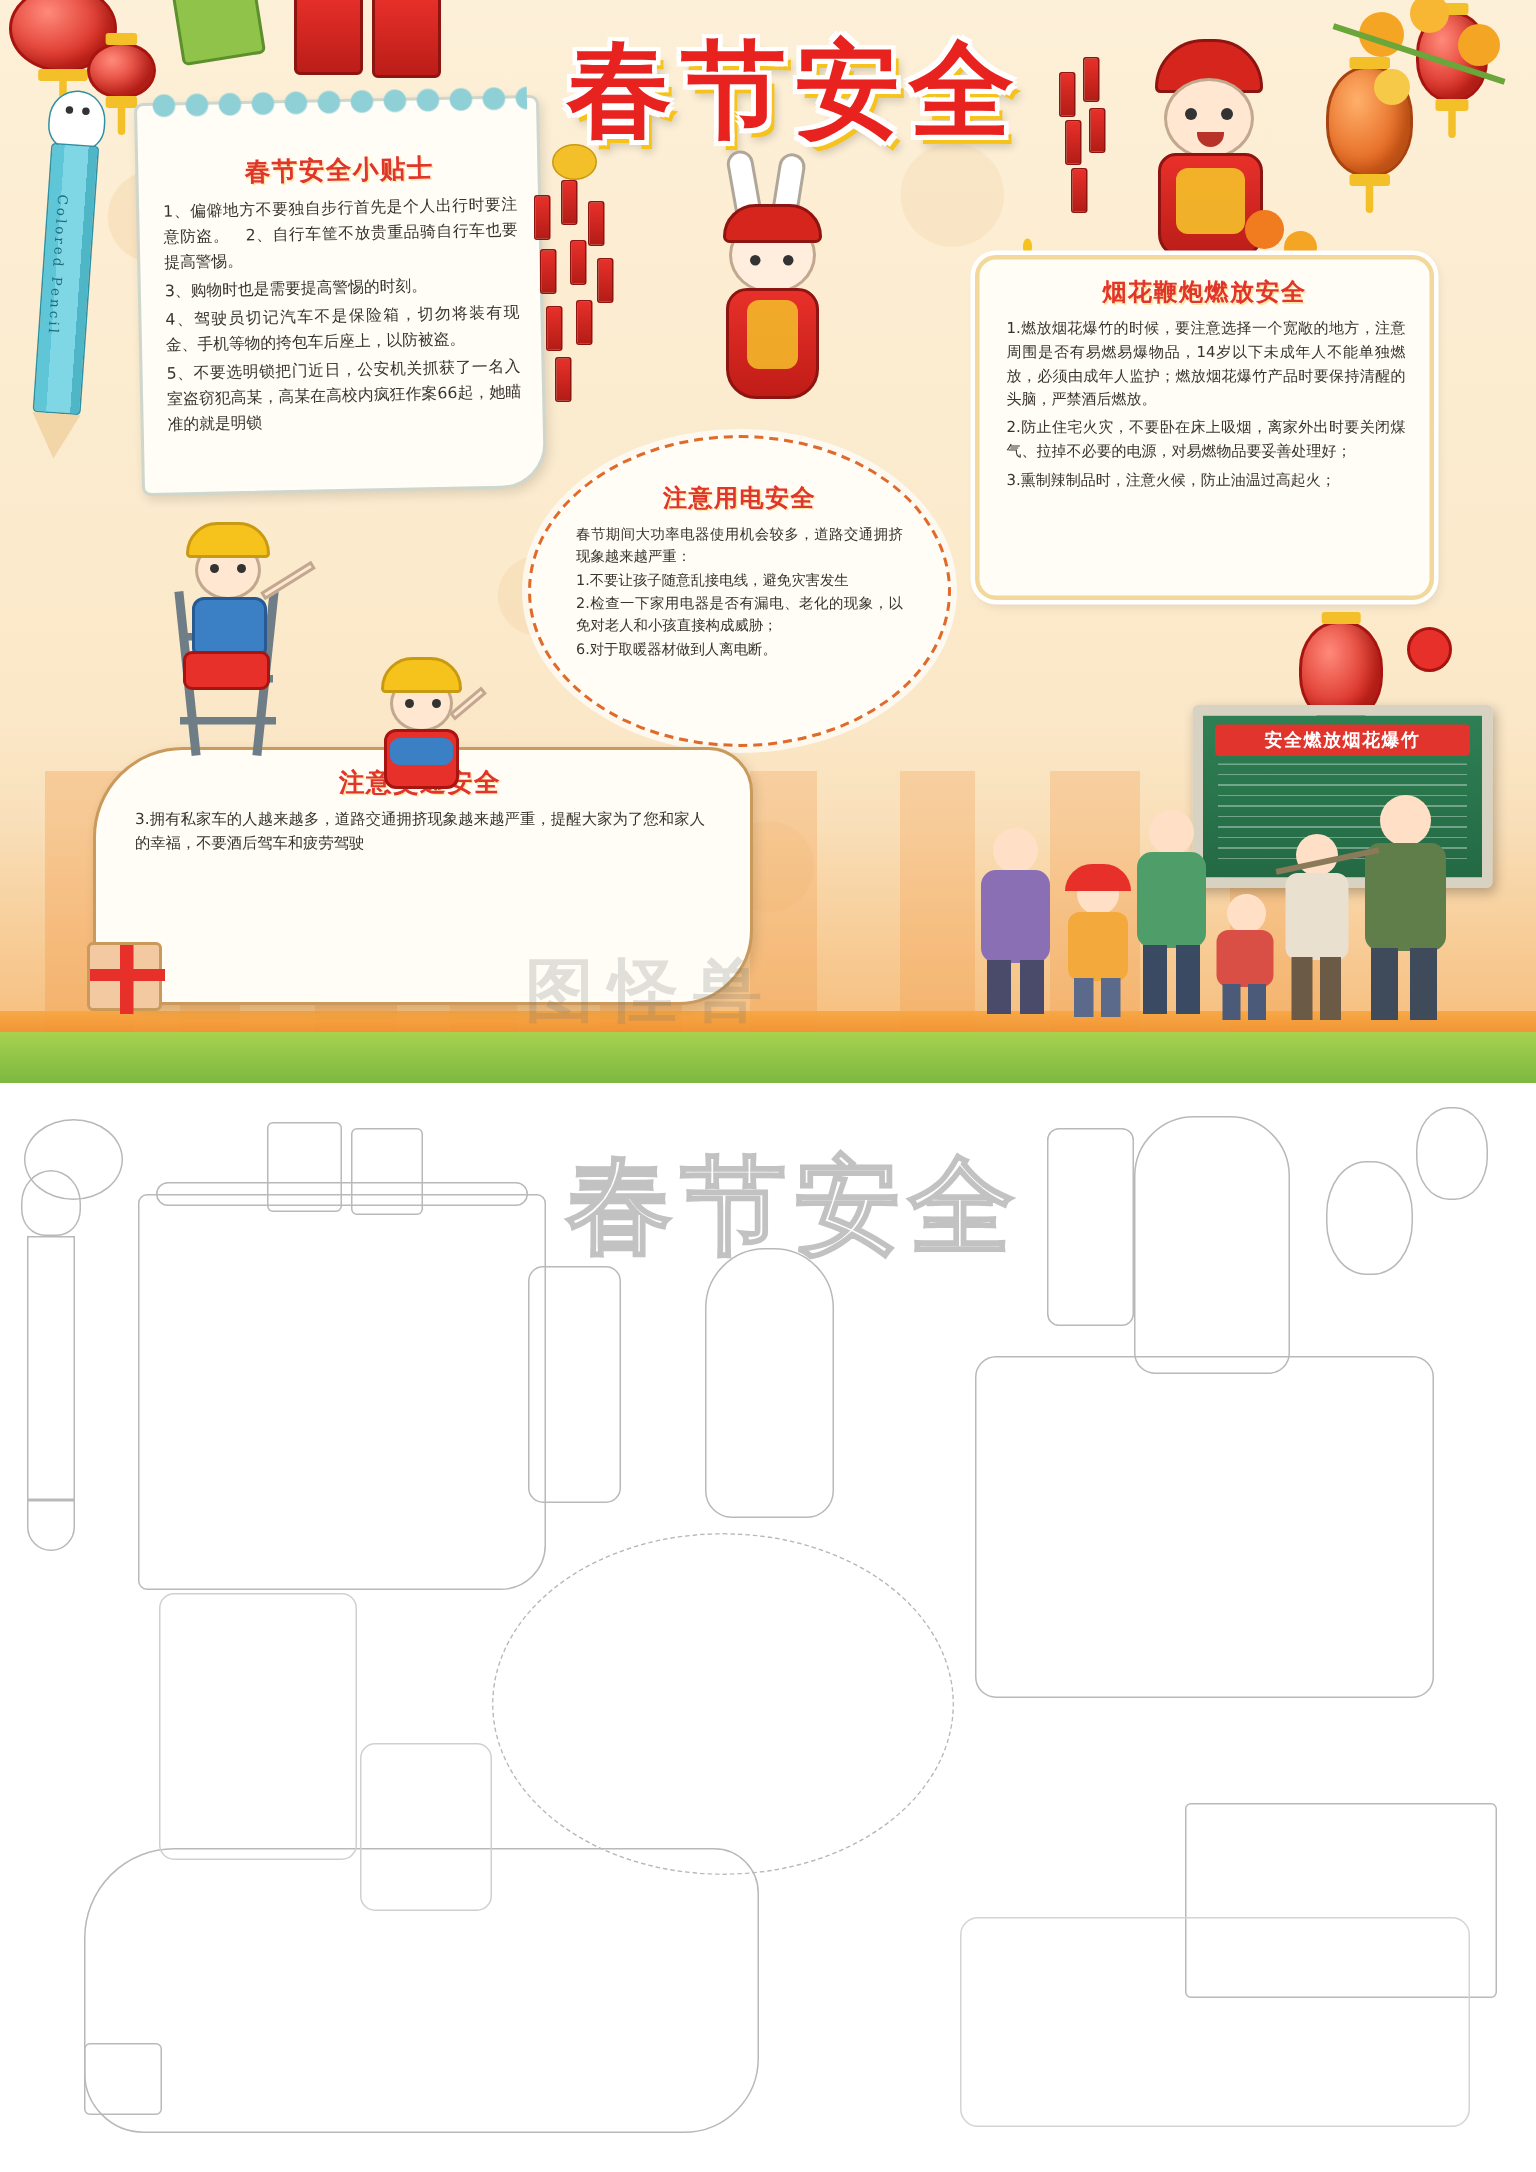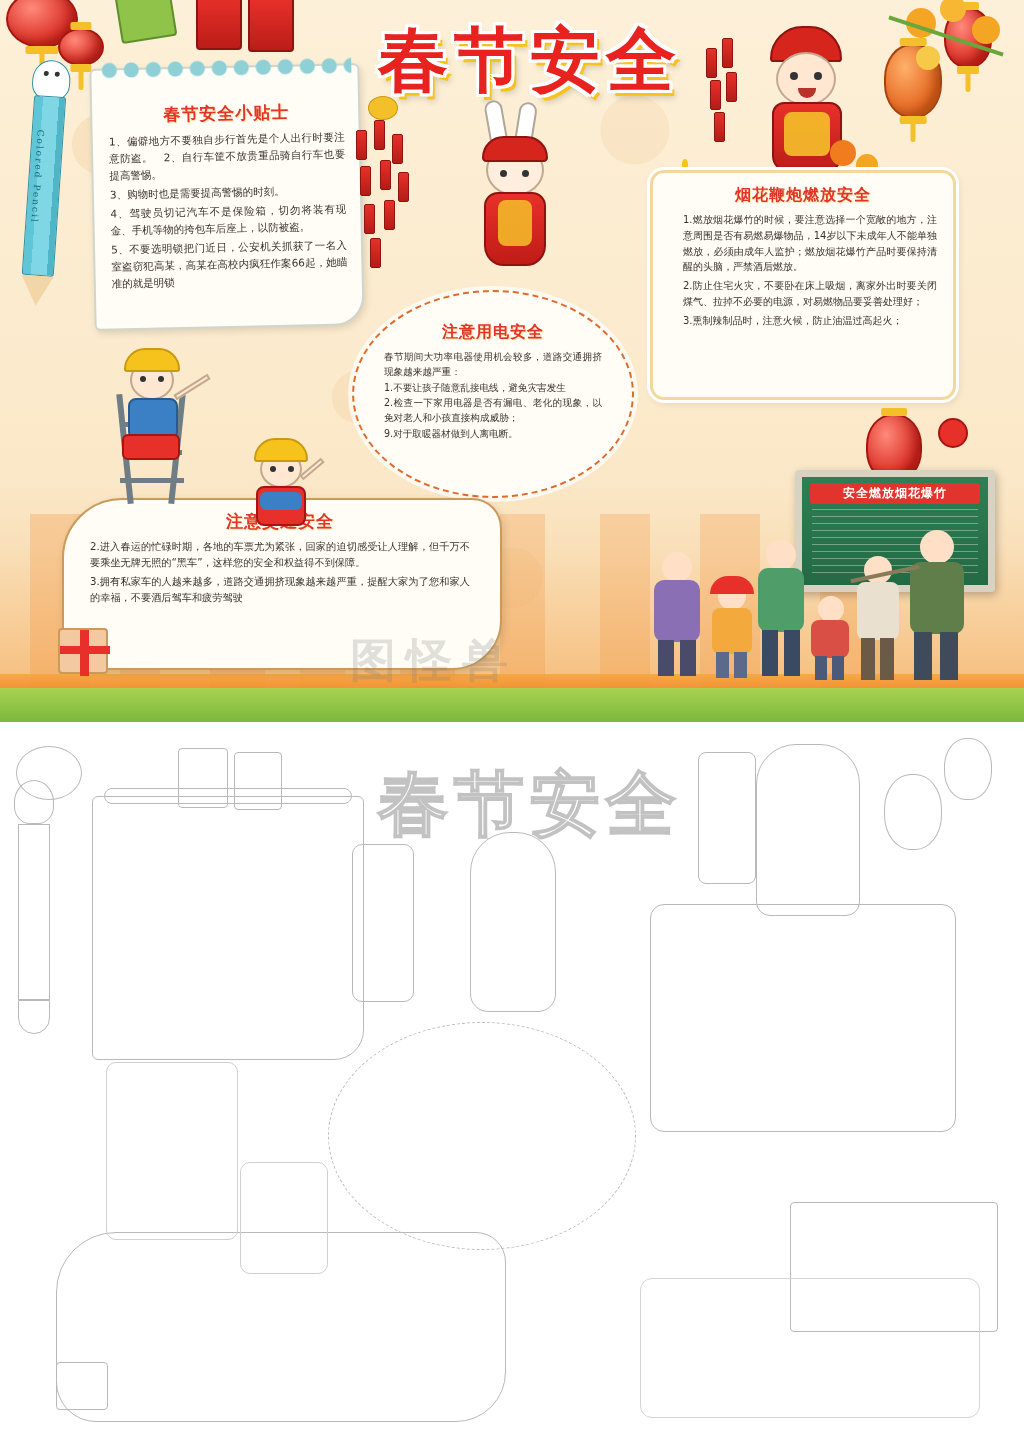--- a/index.html
+++ b/index.html
@@ -198,21 +198,21 @@
     border-radius: 14px;
     box-shadow: 0 0 0 3px #fff, 2px 3px 8px rgba(0,0,0,.12);
     padding: 12px 16px;
   }
   .bubble-fire h3 {
     margin: 0 0 6px 0; text-align: center; font-size: 16px;
     color: #e0342c; font-weight: bold; letter-spacing: 1px;
     text-shadow: 1px 1px 0 #ffe9a8;
   }
   .bubble-fire p {
-    margin: 0 0 3px 14px; font-size: 10px; line-height: 1.58; color: #3a332c; text-align: justify;
+    margin: 0 0 3px 2px; font-size: 10px; line-height: 1.58; color: #3a332c; text-align: justify;
   }
 
   
   .bubble-traffic {
     position: absolute; left: 62px; top: 498px;
     width: 440px; height: 172px;
     background: #fffdf6;
     border: 2px solid #c99a5c;
     border-radius: 60px 30px 50px 40px;
     box-shadow: 2px 3px 8px rgba(0,0,0,.12);
@@ -395,26 +395,25 @@
       <p>1.燃放烟花爆竹的时候，要注意选择一个宽敞的地方，注意周围是否有易燃易爆物品，14岁以下未成年人不能单独燃放，必须由成年人监护；燃放烟花爆竹产品时要保持清醒的头脑，严禁酒后燃放。</p>
       <p>2.防止住宅火灾，不要卧在床上吸烟，离家外出时要关闭煤气、拉掉不必要的电源，对易燃物品要妥善处理好；</p>
       <p>3.熏制辣制品时，注意火候，防止油温过高起火；</p>
     </div>
 
     <div class="bubble-elec">
       <h3>注意用电安全</h3>
       <p>春节期间大功率电器使用机会较多，道路交通拥挤现象越来越严重：</p>
       <p>1.不要让孩子随意乱接电线，避免灾害发生</p>
       <p>2.检查一下家用电器是否有漏电、老化的现象，以免对老人和小孩直接构成威胁；</p>
-      <p>9.对于取暖器材做到人离电断。</p>
+      <p>6.对于取暖器材做到人离电断。</p>
     </div>
 
     <div class="bubble-traffic">
       <h3>注意交通安全</h3>
-      <p>2.进入春运的忙碌时期，各地的车票尤为紧张，回家的迫切感受让人理解，但千万不要乘坐无牌无照的“黑车”，这样您的安全和权益得不到保障。</p>
       <p>3.拥有私家车的人越来越多，道路交通拥挤现象越来越严重，提醒大家为了您和家人的幸福，不要酒后驾车和疲劳驾驶</p>
     </div>
 
     <div class="fig" style="left:108px;top:330px;width:130px;height:175px;">
       <div style="position:absolute;left:14px;top:64px;width:6px;height:110px;background:#6f7d86;transform:rotate(-6deg);"></div>
       <div style="position:absolute;left:66px;top:64px;width:6px;height:110px;background:#6f7d86;transform:rotate(6deg);"></div>
       <div style="position:absolute;left:16px;top:92px;width:56px;height:5px;background:#6f7d86;"></div>
       <div style="position:absolute;left:14px;top:120px;width:60px;height:5px;background:#6f7d86;"></div>
       <div style="position:absolute;left:12px;top:148px;width:64px;height:5px;background:#6f7d86;"></div>
       <div style="position:absolute;left:22px;top:30px;width:44px;height:40px;background:#ffe7d2;border:2px solid #c2a88e;border-radius:50%;"></div>

